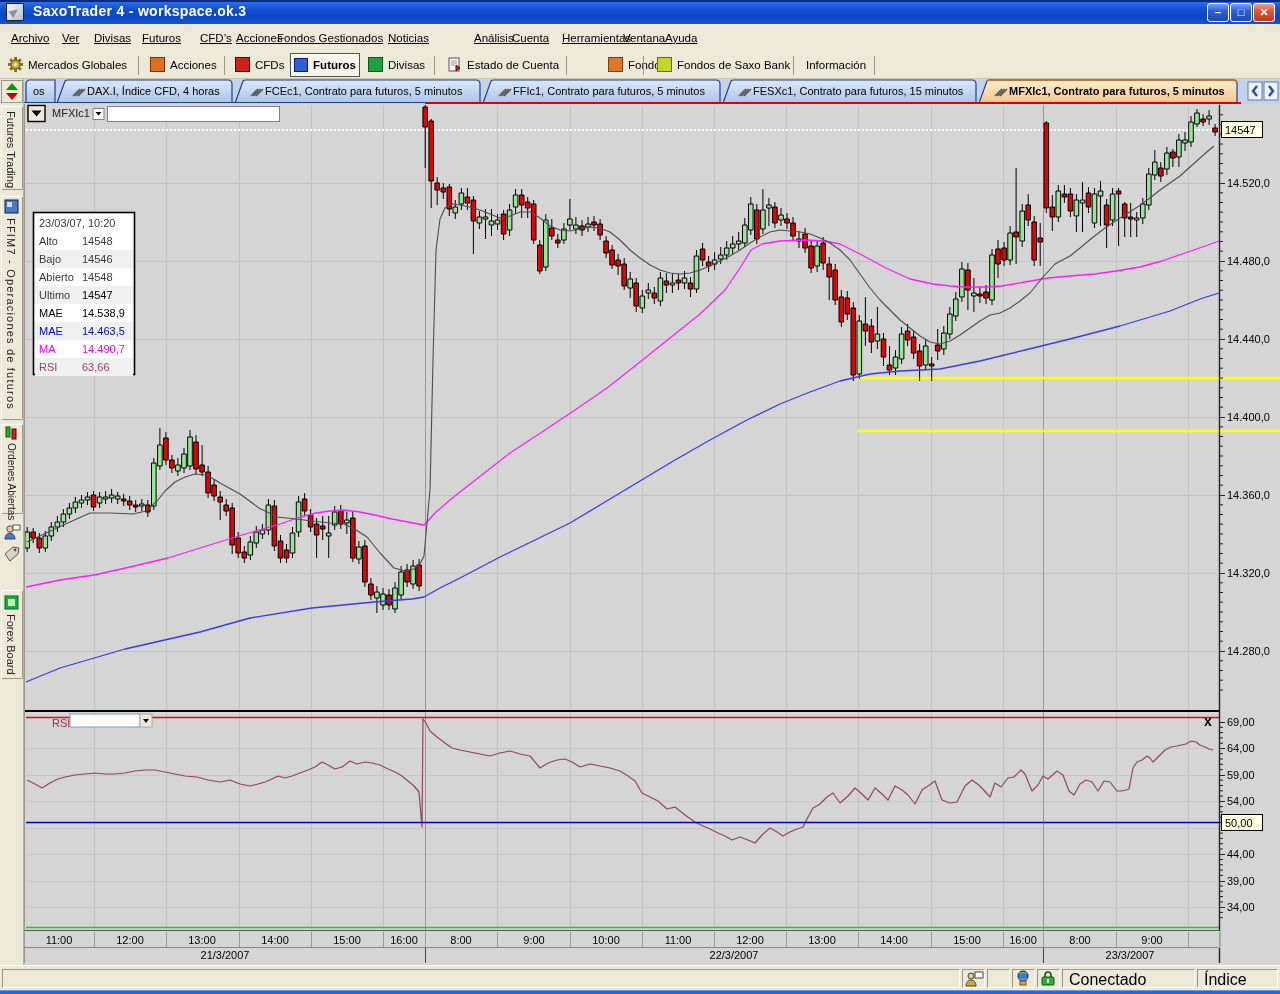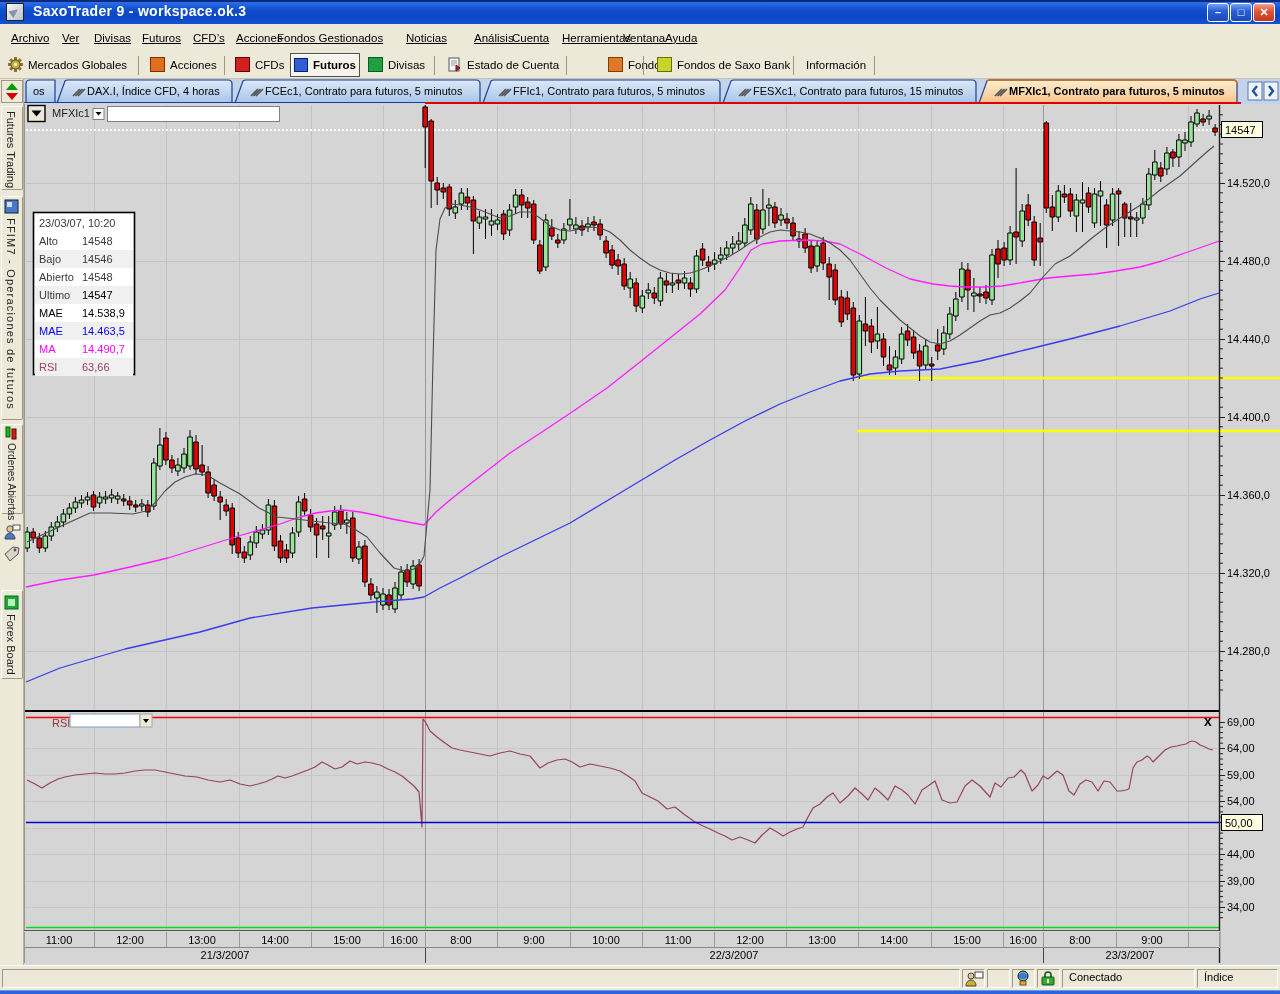--- a/index.html
+++ b/index.html
@@ -20,42 +20,42 @@
 .tbi .ic { display:inline-block; width:15px; height:15px; vertical-align:-3px; margin-right:5px; }
 .tsep { position:absolute; top:4px; width:1px; height:19px; background:#9d9885; }
 #futbtn { position:absolute; left:290px; top:1px; width:70px; height:24px; border:1px solid #505050; background:#f5f3ea; font-weight:bold; font-size:11.5px; text-align:center; line-height:22px; box-shadow:inset 1px 1px 0 #fff; }
 #tabrow { position:absolute; left:24px; top:79px; width:1256px; height:25px; background:#86efac; }
 #sidebar { position:absolute; left:0; top:79px; width:24px; height:886px; background:#ece9d8; border-right:1px solid #b5b1a0; }
 .vtab { position:absolute; left:1px; width:22px; background:#ece9d8; border:1px solid #9d9885; border-left:1px solid #fff; border-top:1px solid #fff; border-radius:2px; }
 .vt { position:absolute; left:17px; transform-origin:0 0; transform:rotate(90deg); font-size:11px; color:#222; white-space:nowrap; }
 .sic { position:absolute; left:2px; width:20px; }
 #chartwrap { position:absolute; left:24px; top:104px; }
 #redline { position:absolute; left:425px; top:102px; width:816px; height:2px; background:#e00000; }
-#statusbar { position:absolute; left:0; top:965px; width:1280px; height:25px; background:#ece9d8; border-top:1px solid #fff; font-size:11px; }
+#statusbar { position:absolute; left:0; top:965px; width:1280px; height:25px; background:#ece9d8; border-top:1px solid #fff; font-size:16px; }
 .scell { position:absolute; top:3px; height:19px; border:1px solid; border-color:#9d9885 #fff #fff #9d9885; }
 #bluebar { position:absolute; left:0; top:990px; width:1280px; height:4px; background:#2a65dd; border-top:1px solid #6a97ec; }
 svg text { font-family:"Liberation Sans", sans-serif; }
 </style></head><body>
 <div id="titlebar">
     <div class="tline"></div>
     <div id="ticon"></div>
-    <div id="ttext">SaxoTrader 9 - workspace.ok.3</div>
+    <div id="ttext">SaxoTrader 4 - workspace.ok.3</div>
 <div class="wbtn" id="bmin">–</div>
     <div class="wbtn" id="bmax">□</div>
     <div class="wbtn" id="bclose">✕</div>
   </div>
 <div id="menubar">
 <span style="left:11px"><u>A</u>rchivo</span>
 <span style="left:62px"><u>V</u>er</span>
 <span style="left:94px"><u>D</u>ivisas</span>
 <span style="left:142px">F<u>u</u>turos</span>
-<span style="left:193px"><u>C</u>FD’s</span>
+<span style="left:200px"><u>C</u>FD’s</span>
 <span style="left:236px"><u>A</u>cciones</span>
 <span style="left:277px"><u>F</u>ondos Gestionados</span>
-<span style="left:406px"><u>N</u>oticias</span>
+<span style="left:388px"><u>N</u>oticias</span>
 <span style="left:474px"><u>A</u>nálisis</span>
 <span style="left:512px"><u>C</u>uenta</span>
 <span style="left:562px"><u>H</u>erramientas</span>
 <span style="left:623px"><u>V</u>entana</span>
 <span style="left:665px"><u>A</u>yuda</span>
 </div>
 <div id="toolbar">
 <span class="tbi" style="left:8px"><svg class="ic" viewBox="0 0 15 15">
         <g fill="#8a7430">
           <rect x="6" y="0" width="3" height="15"></rect>

